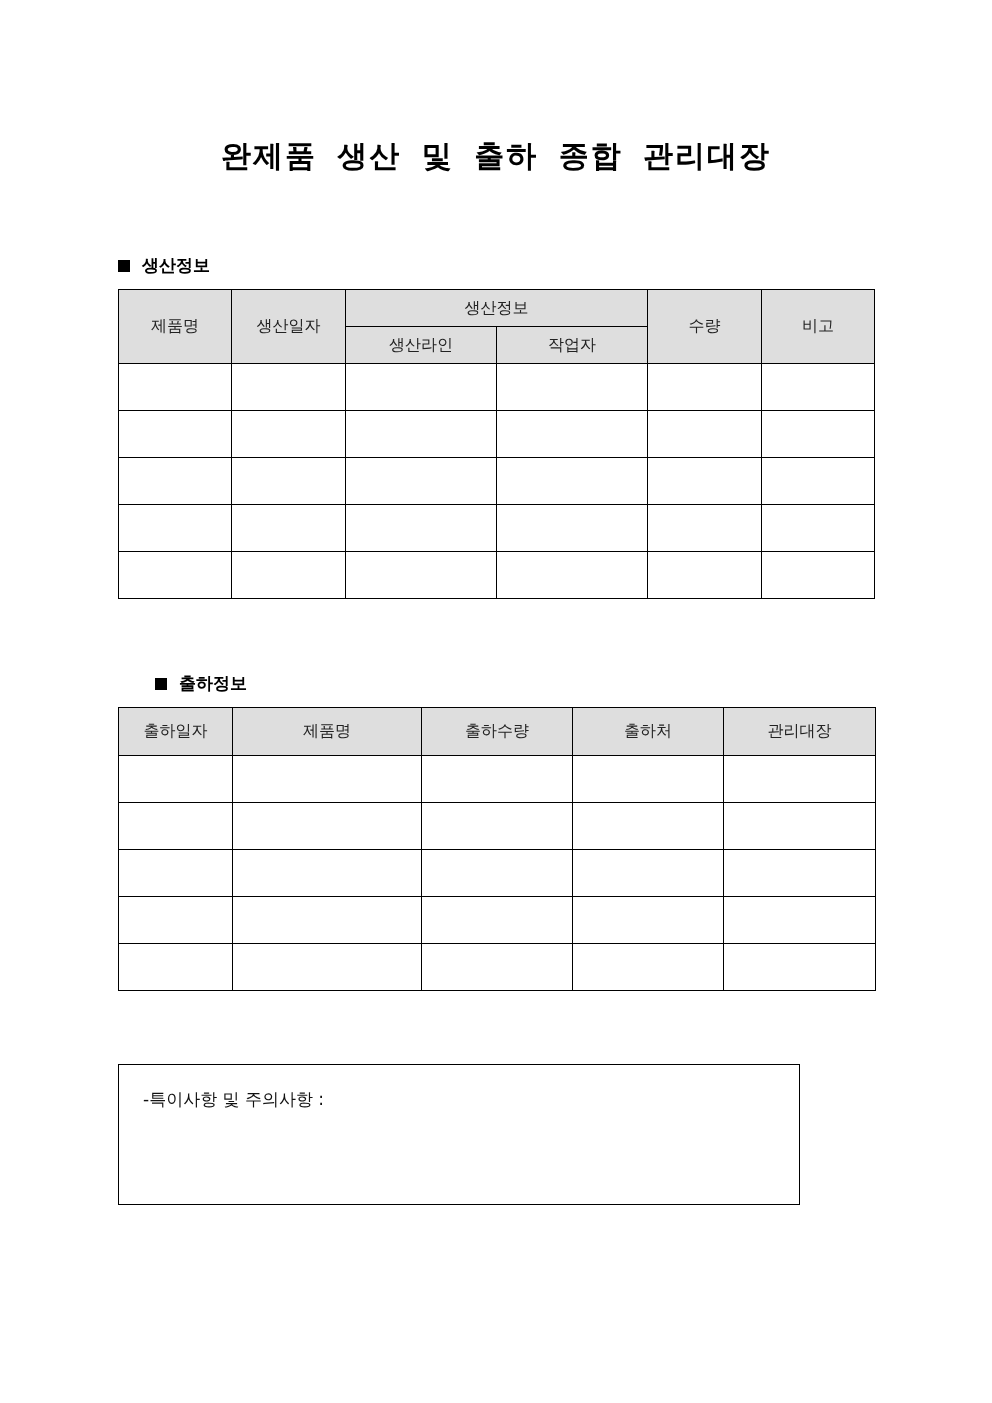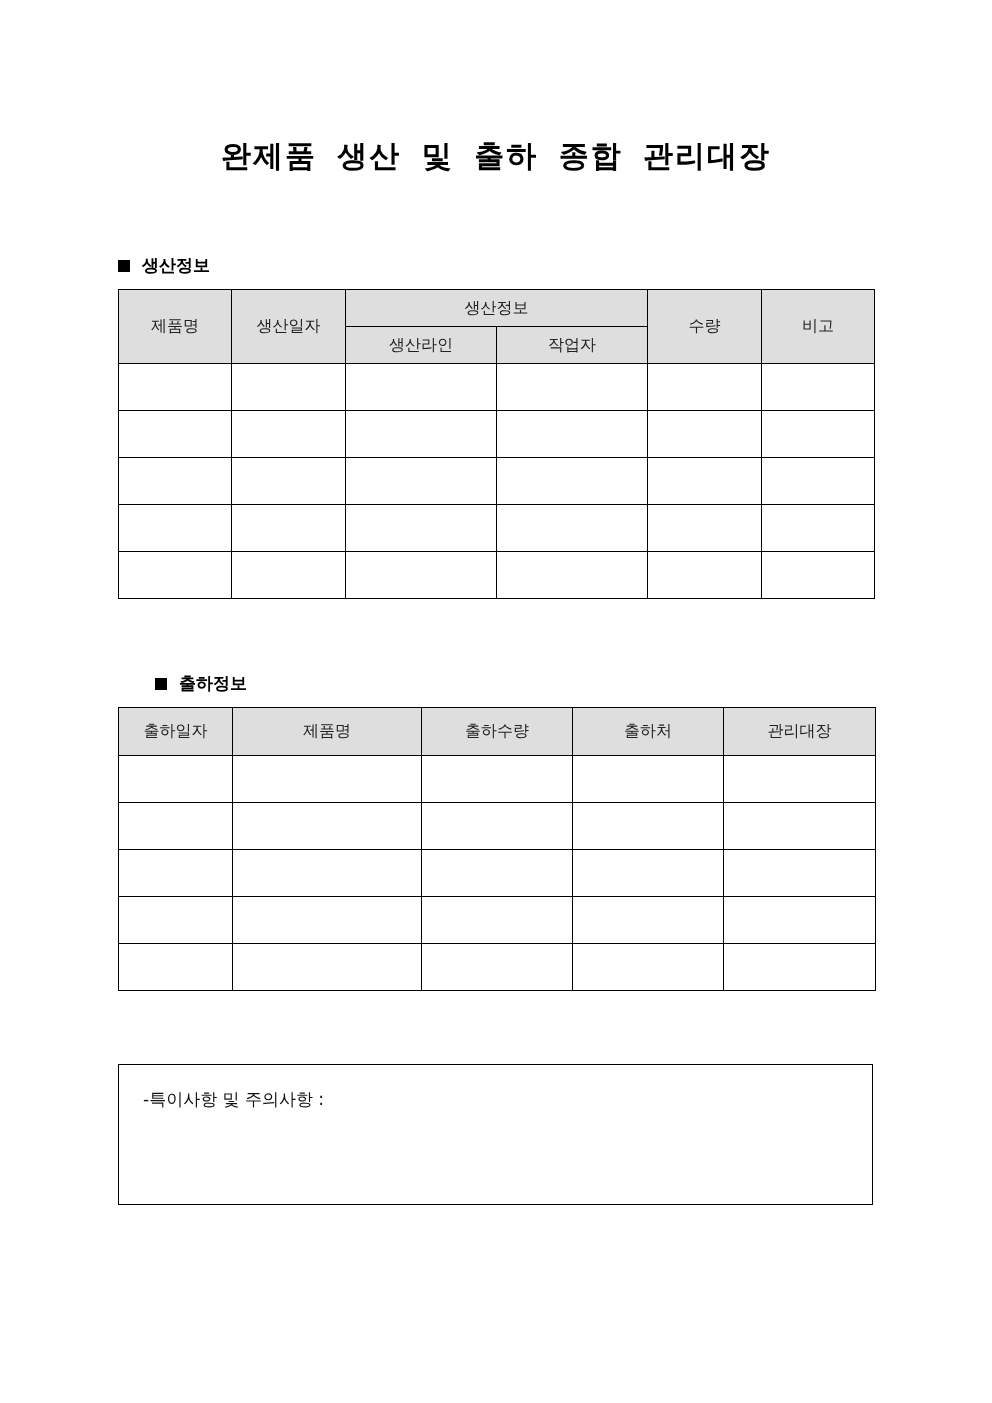--- a/index.html
+++ b/index.html
@@ -28,21 +28,21 @@
     }
     table.grid th { background: #dedede; }
     #prod-table { top: 289px; }
     #prod-table .h1 { height: 37px; }
     #prod-table .h2 { height: 37px; }
     #prod-table tbody td { height: 46px; }
     #ship-table { top: 707px; }
     #ship-table thead th { height: 47px; }
     #ship-table tbody td { height: 46px; }
     .notes {
-      position: absolute; left: 118px; top: 1064px; width: 755px; height: 141px;
+      position: absolute; left: 118px; top: 1064px; width: 682px; height: 141px;
       border: 1.5px solid #000; box-sizing: border-box;
       padding: 20px 0 4px 24px; font-size: 16px; color: #111;
     }
     .notes .line { height: 28px; line-height: 28px; }
     .notes .line.first { font-size: 17px; }
   </style>
 </head>
 <body>
 
 <div class="title">완제품 생산 및 출하 종합 관리대장</div>

